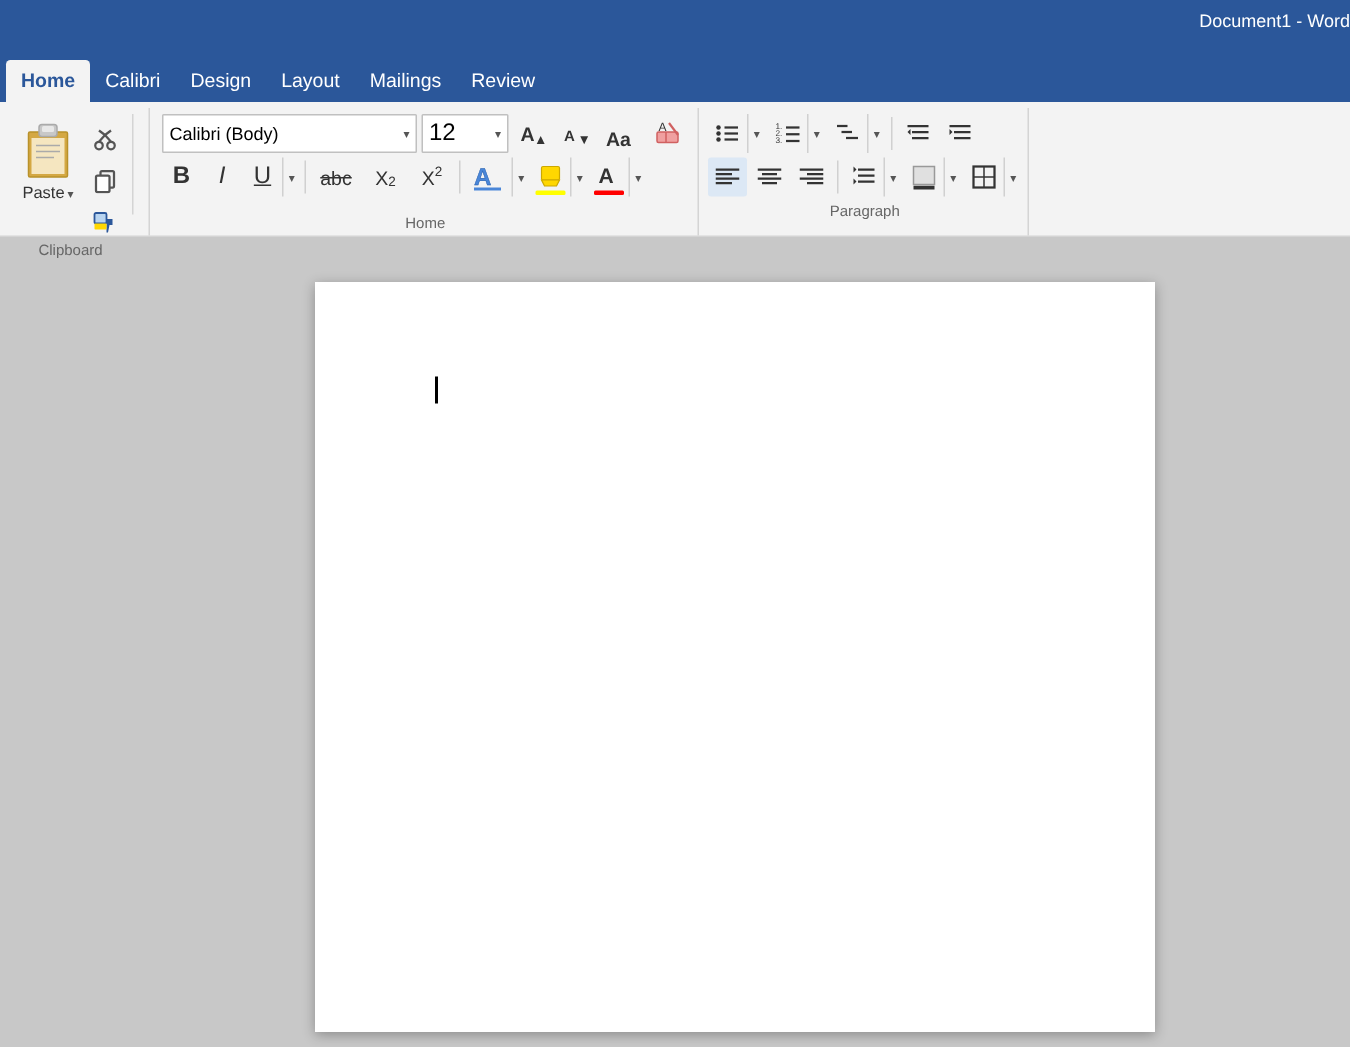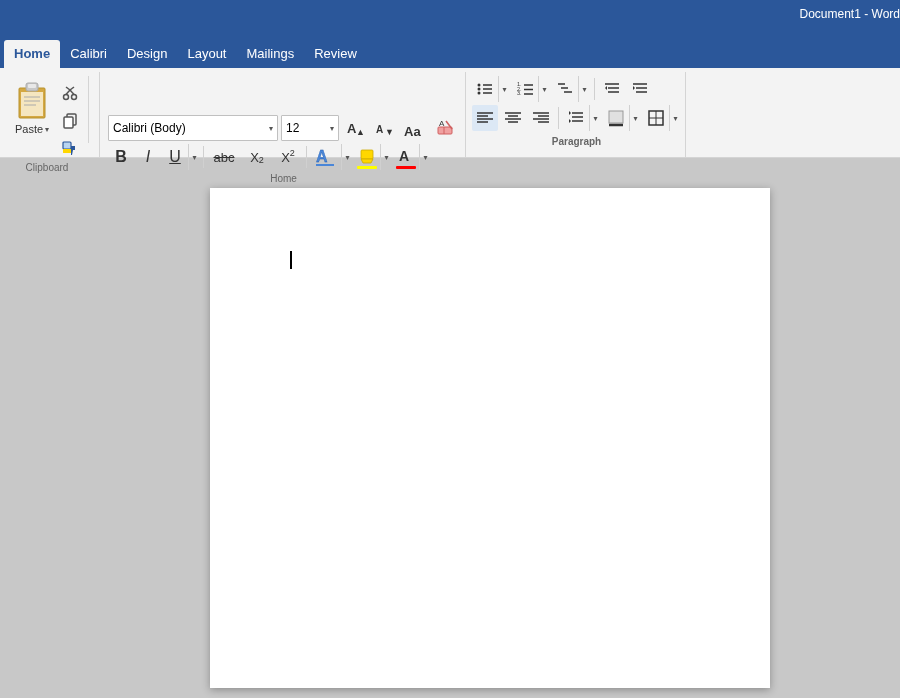--- a/index.html
+++ b/index.html
@@ -167,29 +167,29 @@
         </div>
       </div>
       <div style="font-size: 10px; color: #666; margin-top: auto; padding-bottom: 2px; text-align: center; width: 100%;">Clipboard</div>
     </div>
 
     <div style="width: 1px; background: #d4d4d4; margin: 0 4px; align-self: stretch; margin-bottom: 14px;"></div>
   </div>
 
   <div style="display: flex; flex-direction: column; padding: 4px 6px 0; gap: 3px; border-right: 1px solid #d4d4d4;">
 
-    <div style="display: flex; align-items: center; gap: 3px; margin-top: 39px;">
+    <div style="display: flex; align-items: center; gap: 3px;">
 
       <div style="width: 170px; height: 26px; border: 1px solid #c0c0c0; background: white; font-size: 12px; padding: 0 4px; display: flex; align-items: center; justify-content: space-between; cursor: pointer; border-radius: 1px;">
         <span style="font-size: 12px;">Calibri (Body)</span>
         <span class="dropdown-arrow">▾</span>
       </div>
 
       <div style="width: 58px; height: 26px; border: 1px solid #c0c0c0; background: white; font-size: 12px; padding: 0 4px; display: flex; align-items: center; justify-content: space-between; cursor: pointer; border-radius: 1px;">
-        <span style="font-size: 12px;">12</span>
+        <span style="font-size: 16px;">12</span>
         <span class="dropdown-arrow">▾</span>
       </div>
 
       <div style="width: 26px; height: 26px; display: flex; align-items: center; justify-content: center; cursor: pointer; border-radius: 2px; font-weight: bold;">
         <svg width="18" height="18" viewBox="0 0 18 18">
           <text x="1" y="14" font-size="13" font-weight="bold" fill="#333">A</text>
           <text x="10" y="16" font-size="9" fill="#333">▲</text>
         </svg>
       </div>
               <div style="width: 26px; height: 26px; display: flex; align-items: center; justify-content: center; cursor: pointer; border-radius: 2px;">
@@ -400,21 +400,21 @@
           <svg width="16" height="16" viewBox="0 0 16 16">
             <rect x="1" y="1" width="14" height="14" fill="none" stroke="#333" stroke-width="1.5"></rect>
             <line x1="1" y1="8" x2="15" y2="8" stroke="#333" stroke-width="1"></line>
             <line x1="8" y1="1" x2="8" y2="15" stroke="#333" stroke-width="1"></line>
           </svg>
         </div>
         <div style="width: 12px; height: 26px; display: flex; align-items: center; justify-content: center; cursor: pointer; font-size: 8px; color: #555; border-left: 1px solid #d0d0d0;">▾</div>
       </div>
     </div>
 
-    <div style="font-size: 10px; color: #666; text-align: center; padding-bottom: 10px; margin-top: auto; font-weight: bold;">Paragraph</div>
+    <div style="font-size: 10px; color: #666; text-align: center; padding-bottom: 10px; margin-top: auto;">Paragraph</div>
   </div>
 
 </div>
 
 <div class="document-area">
 
   <div style="flex: 0 0 0px;"></div>
 
   <div class="document-page">
     <div style="min-height: 400px; outline: none; font-family: Calibri, sans-serif; font-size: 12pt; line-height: 1.5;">

